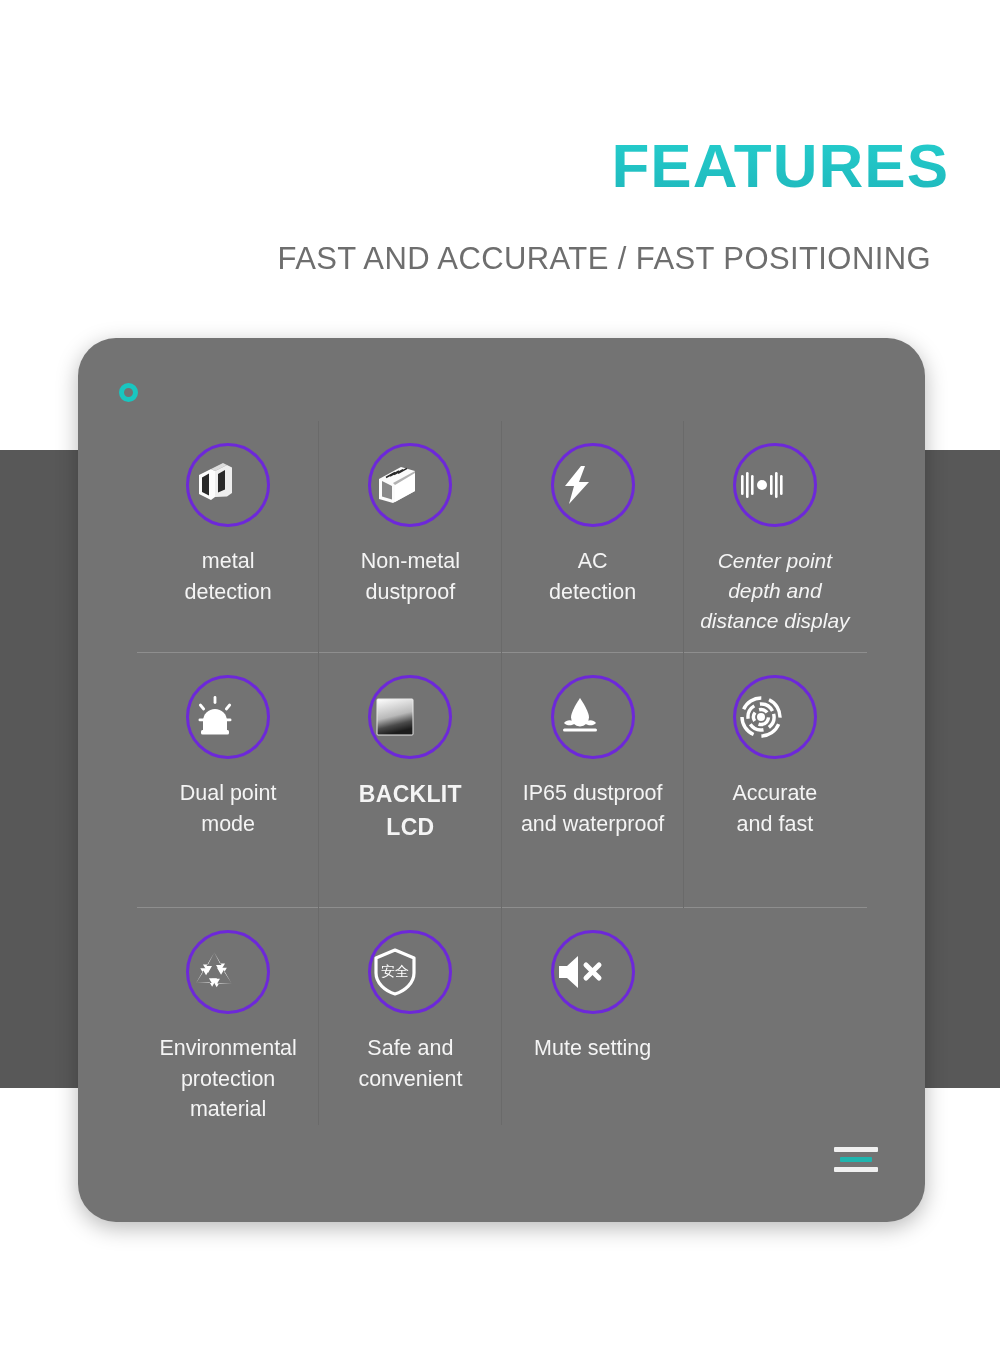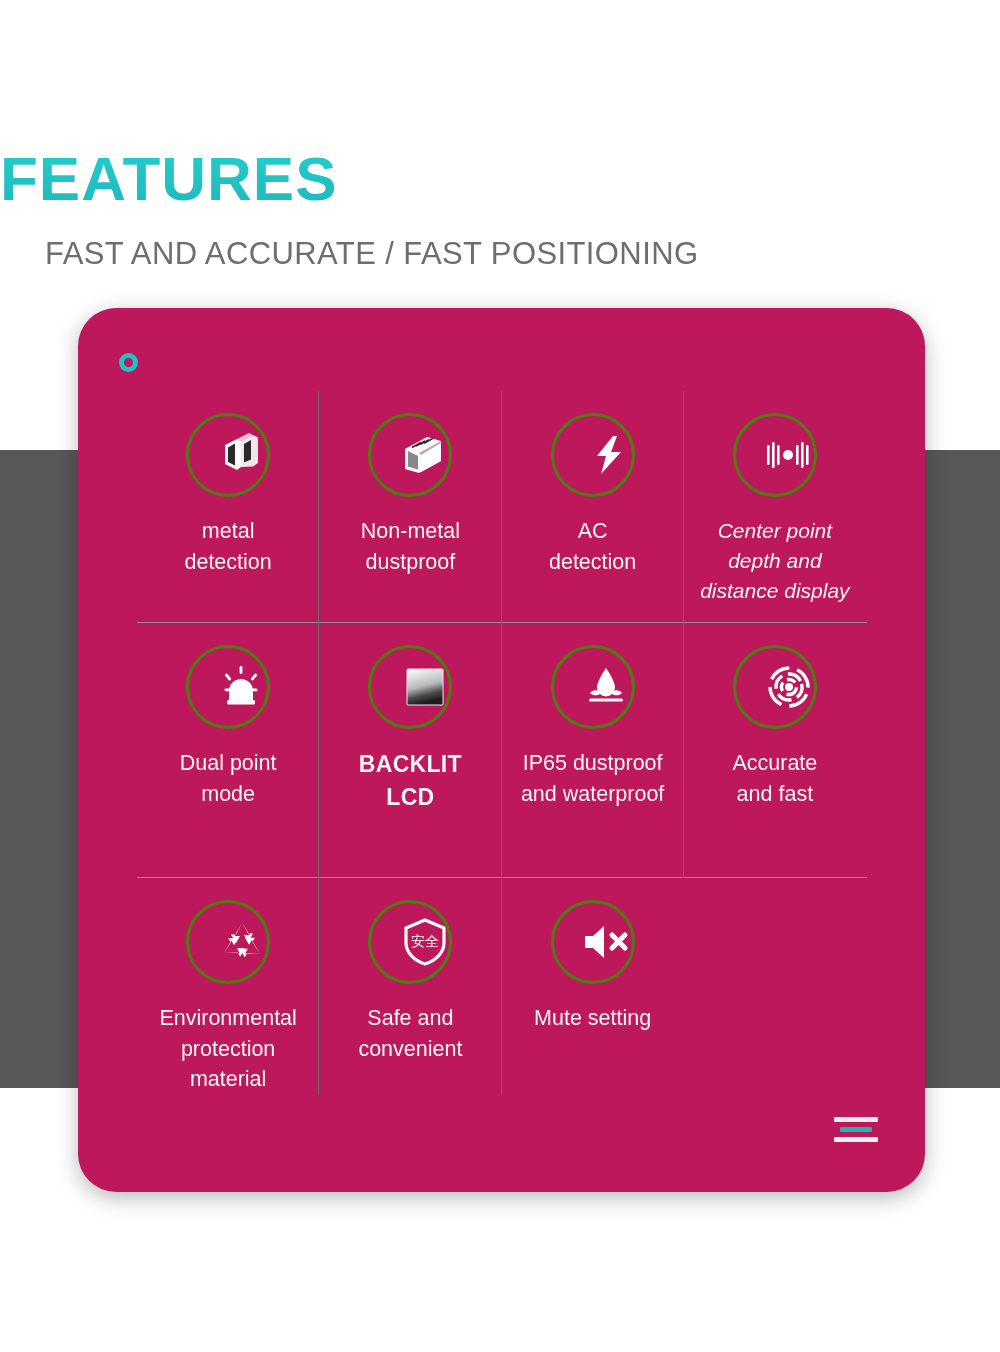--- a/index.html
+++ b/index.html
@@ -22,55 +22,55 @@
     top: 450px;
     width: 1000px;
     height: 638px;
     background: #585858;
   }
 
   
   .header {
     position: absolute;
     left: 0;
-    top: 17px;
+    top: 4px;
     width: 949px;
-    text-align: left;
+    text-align: right;
   }
   .title {
     margin: 0;
     padding-top: 131px;
     font-size: 62px;
     font-weight: bold;
     letter-spacing: 1px;
     line-height: 1;
     background: linear-gradient(180deg, #30e8e0 0%, #28dcd8 45%, #1fb8bc 100%);
     -webkit-background-clip: text;
     background-clip: text;
     color: transparent;
     -webkit-text-fill-color: transparent;
   }
   .subtitle {
-    margin: 0;
+    margin: 18px;
     padding-top: 26px;
     font-size: 31px;
     color: #6e6e6e;
     letter-spacing: 0.4px;
     font-weight: normal;
     padding-left: 45px;
   }
 
   
   .card {
     position: absolute;
     left: 78px;
-    top: 308px;
+    top: 338px;
     width: 847px;
     height: 884px;
-    background: #be185d;
+    background: #737373;
     border-radius: 38px;
     box-shadow: 0 6px 22px rgba(0,0,0,0.28);
   }
   .corner-ring {
     position: absolute;
     left: 41px;
     top: 45px;
     width: 19px;
     height: 19px;
     border: 5px solid #19c6c0;
@@ -139,25 +139,25 @@
     left: 0;
     right: -1px;
     bottom: 0;
     height: 1px;
     background: #8e8e8e;
   }
 
   .icon-ring {
     width: 84px;
     height: 84px;
-    border: 3px solid #4d7c0f;
+    border: 3px solid #6d28d9;
     border-radius: 50%;
     display: flex;
     align-items: center;
-    justify-content: flex-end;
+    justify-content: flex-start;
     box-sizing: border-box;
     flex: none;
   }
   .icon-ring svg { display: block; }
 
   .cell-label {
     margin-top: 19px;
     color: #f4f4f4;
     font-size: 21.5px;
     line-height: 1.42;

